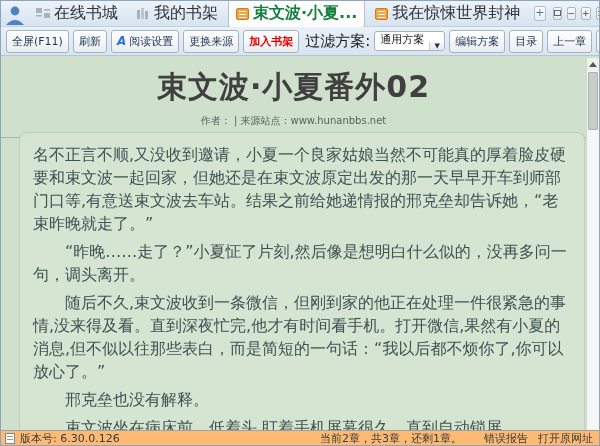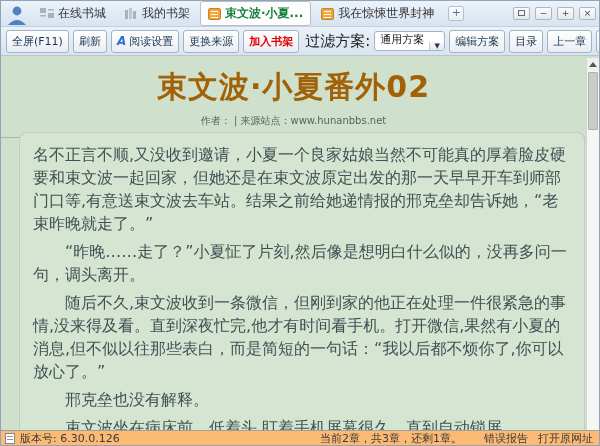--- a/index.html
+++ b/index.html
@@ -17,21 +17,21 @@
   .tabbar {
     position: absolute; top:0; left:0; right:0; height:26px;
     background: linear-gradient(#ecf3fa, #d7e3f0);
     border-bottom: 1px solid #c3d1df;
     display: flex; align-items: center;
     padding: 0 3px; gap: 2px;
   }
   .person { width:26px; height:22px; display:flex; align-items:flex-end; justify-content:center; }
   .tab {
     display:flex; align-items:center; gap:4px;
-    font-size:12px; color:#333; padding:3px 7px; white-space:nowrap;
+    font-size:16px; color:#333; padding:3px 7px; white-space:nowrap;
     border:1px solid transparent; border-radius:3px; cursor:default;
   }
   .tab.active { background:#fdfdfd; border-color:#b4c1cd; font-weight:bold; color:#15803d; }
   .bookicon {
     width:13px; height:12px; background:#f0a63c; border:1px solid #c8811f;
     border-radius:2px; position:relative; flex:0 0 auto;
   }
   .bookicon:before {
     content:""; position:absolute; left:2px; right:2px; top:2px; height:7px;
     background: repeating-linear-gradient(#fff 0 1px, transparent 1px 3px);
@@ -75,21 +75,21 @@
     width:15px; display:flex; align-items:center; justify-content:center;
     border-left:1px solid #c2cdd8; background:linear-gradient(#f8fafc,#e2e9f0);
     font-size:7px; color:#334;
   }
 
   
   .content { position:absolute; top:57px; bottom:15px; left:0; right:0; background:#cfe0cc; }
   .title {
     margin-top:9px; text-align:center;
     font-size:30px; font-weight:bold; letter-spacing:1px;
-    color:#a16207; padding-right:13px;
+    color:#404040; padding-right:13px;
   }
   .byline { text-align:center; font-size:10px; color:#55655f; margin-top:6px; padding-right:13px; }
   .divider { border:none; border-top:1px solid #a7b7ab; margin-top:9px; margin-right:13px; }
   .panel {
     position:absolute; left:18px; right:14px; top:74px; bottom:0;
     background:#d5e5d1; border:1px solid #bed0bb; border-bottom:none;
     border-radius:8px 8px 0 0; padding:10px 13px 0 13px; overflow:hidden;
   }
   .panel p { font-size:16px; line-height:23px; color:#3f5254; margin-bottom:5px; }
   .panel p.indent { text-indent:2em; }

